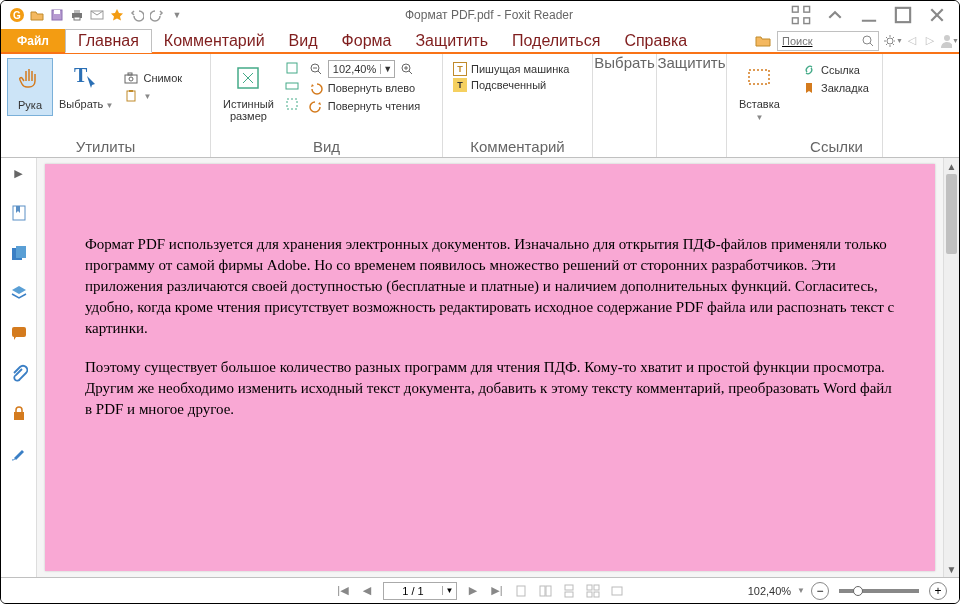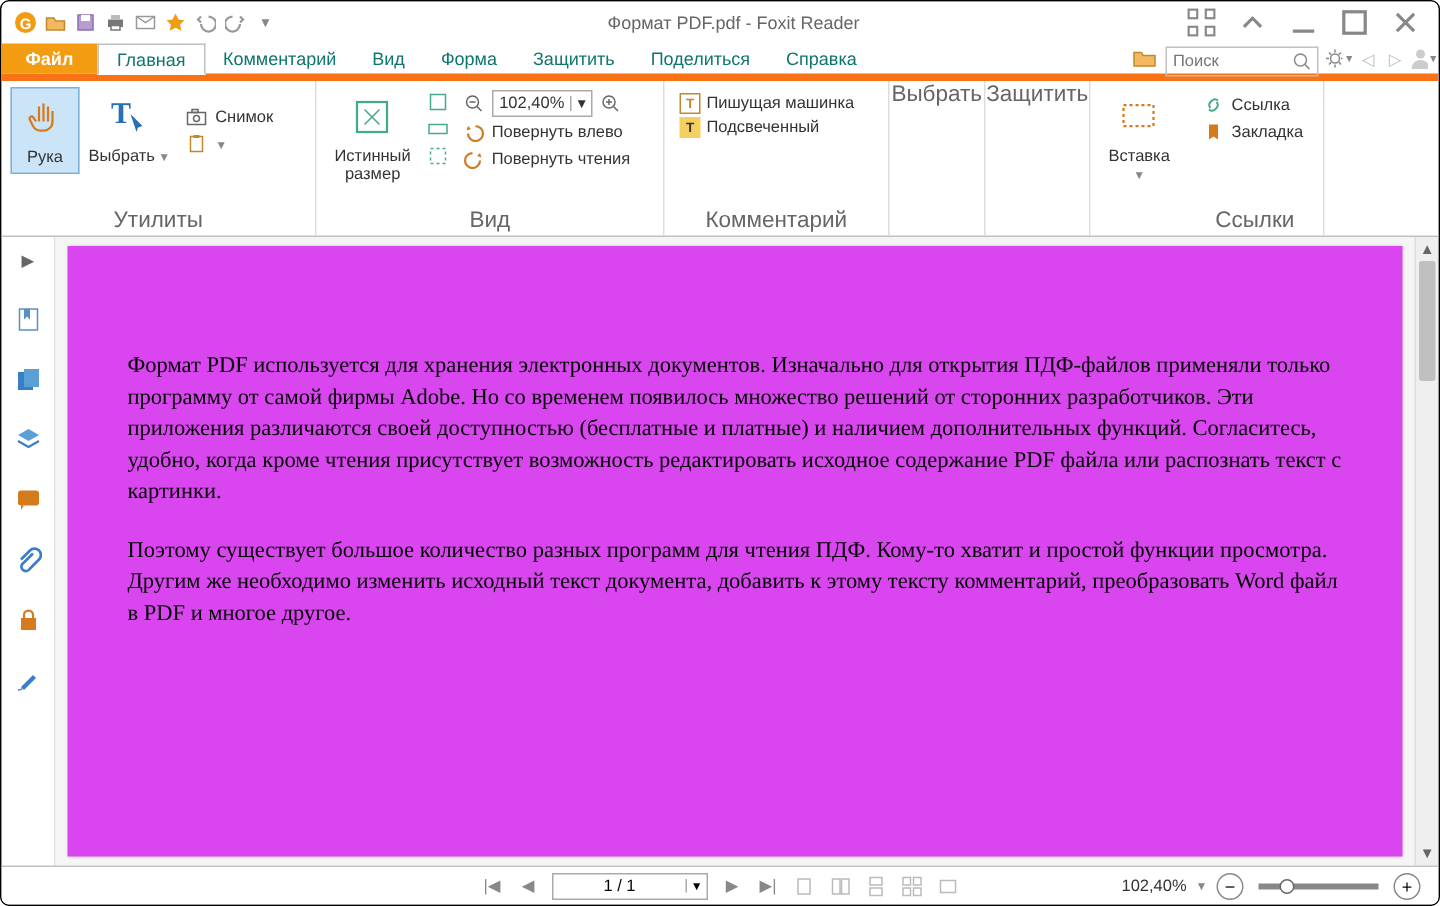--- a/index.html
+++ b/index.html
@@ -6,26 +6,26 @@
 body { font-family: "Segoe UI", Tahoma, sans-serif; font-size: 11px; width: 960px; height: 604px; background: #fff; }
 .outer { width: 960px; height: 604px; border: 1px solid #000; border-radius: 6px; overflow: hidden; display: flex; flex-direction: column; }
 
 
 .titlebar { height: 28px; background: #fff; display: flex; align-items: center; padding: 0 6px; }
 .qa-btn { width: 20px; height: 20px; display: flex; align-items: center; justify-content: center; cursor: pointer; }
 .title-center { flex: 1; text-align: center; color: #666; font-size: 12px; }
 .win-ctrls { display: flex; gap: 14px; padding-right: 6px; }
 
 
-.tabs-row { height: 25px; display: flex; align-items: stretch; border-bottom: 5px solid #f97316; background: #fff; }
+.tabs-row { height: 25px; display: flex; align-items: stretch; border-bottom: 2px solid #f97316; background: #fff; }
 .file-tab { background: #f39c12; color: #fff; font-weight: bold; padding: 0 16px; display: flex; align-items: center; font-size: 12px; }
-.tab { padding: 0 12px; display: flex; align-items: center; color: #0f766e; font-size: 12px; cursor: pointer; }
+.tab { padding: 0 12px; display: flex; align-items: center; color: #7f1d1d; font-size: 16px; cursor: pointer; }
 .tab.active { border: 1px solid #c0c0c0; border-bottom: 1px solid #fff; margin-bottom: -1px; background: #fff; }
 .tab-icon { width: 20px; display: flex; align-items: center; justify-content: center; }
-.search-box { display: flex; align-items: center; border: 1px solid #c0c0c0; height: 20px; margin: 2px 4px; }
+.search-box { display: flex; align-items: center; border: 1px solid #c0c0c0; height: 20px; margin: 2px 4px; text-decoration: underline; }
 .search-box input { border: none; outline: none; width: 80px; font-size: 11px; padding: 0 4px; color: #888; }
 .chev { width: 18px; display: flex; align-items: center; justify-content: center; color: #bbb; }
 
 
 .ribbon { height: 104px; background: #fff; border-bottom: 1px solid #c0c0c0; display: flex; }
 .group { border-right: 1px solid #ddd; display: flex; flex-direction: column; }
 .group-body { flex: 1; display: flex; align-items: flex-start; padding: 4px 6px; }
 .group-label { text-align: center; font-size: 15px; color: #666; padding-bottom: 2px; }
 .big-btn { display: flex; flex-direction: column; align-items: center; padding: 4px 6px; cursor: pointer; }
 .big-btn.sel { background: #cce4f7; border: 1px solid #7ab0d9; }
@@ -36,30 +36,30 @@
 .mini-ico { width: 16px; height: 16px; display: flex; align-items: center; justify-content: center; }
 .zoom-input { display: flex; align-items: center; border: 1px solid #aaa; height: 18px; }
 .zoom-input span.v { padding: 0 4px; font-size: 11px; }
 .zoom-input .dd { width: 14px; border-left: 1px solid #aaa; text-align: center; font-size: 9px; }
 
 
 .workspace { flex: 1; display: flex; overflow: hidden; }
 .navpane { width: 36px; background: #fff; border-right: 1px solid #ddd; display: flex; flex-direction: column; align-items: center; padding-top: 4px; gap: 18px; }
 .nav-ico { width: 22px; height: 22px; display: flex; align-items: center; justify-content: center; cursor: pointer; }
 .doc-area { flex: 1; background: #f5f5f5; position: relative; display: flex; }
-.page { background: #d946ef; margin: 6px 8px; flex: 1; padding: 70px 40px 20px 40px; box-shadow: 0 0 2px rgba(0,0,0,0.2); }
+.page { background: #f9a8d4; margin: 6px 8px; flex: 1; padding: 70px 40px 20px 40px; box-shadow: 0 0 2px rgba(0,0,0,0.2); }
 .page p { font-family: "Times New Roman", serif; font-size: 15px; line-height: 1.4; margin-bottom: 18px; color: #000; }
 .vscroll { width: 16px; background: #efefef; border-left: 1px solid #ddd; position: relative; }
 .vscroll .arrow { height: 16px; display: flex; align-items: center; justify-content: center; color: #666; font-size: 10px; }
 .vscroll .thumb { position: absolute; top: 16px; left: 2px; right: 2px; height: 80px; background: #c0c0c0; border-radius: 2px; }
 
 
 .statusbar { height: 26px; border-top: 1px solid #c0c0c0; background: #fff; display: flex; align-items: center; justify-content: center; gap: 8px; position: relative; }
 .nav-btn { width: 16px; height: 16px; display: flex; align-items: center; justify-content: center; cursor: pointer; color: #888; }
-.page-input { border: 1px solid #aaa; height: 18px; width: 104px; display: flex; align-items: center; }
+.page-input { border: 1px solid #aaa; height: 18px; width: 74px; display: flex; align-items: center; }
 .page-input span.v { flex: 1; text-align: center; font-size: 11px; }
 .zoom-txt { font-size: 11px; color: #333; }
 .slider { width: 80px; height: 4px; background: #888; position: relative; margin: 0 4px; }
 .slider .knob { position: absolute; left: 14px; top: -3px; width: 10px; height: 10px; border-radius: 50%; background: #fff; border: 1px solid #666; }
 .zc { width: 18px; height: 18px; border: 1px solid #888; border-radius: 50%; display: flex; align-items: center; justify-content: center; font-size: 12px; cursor: pointer; }
 .status-right { position: absolute; right: 12px; display: flex; align-items: center; gap: 6px; }
 .sm-grey { color:#aaa; width:16px; height:16px; display:flex; align-items:center; justify-content:center; }
 </style>
 </head>
 <body>

